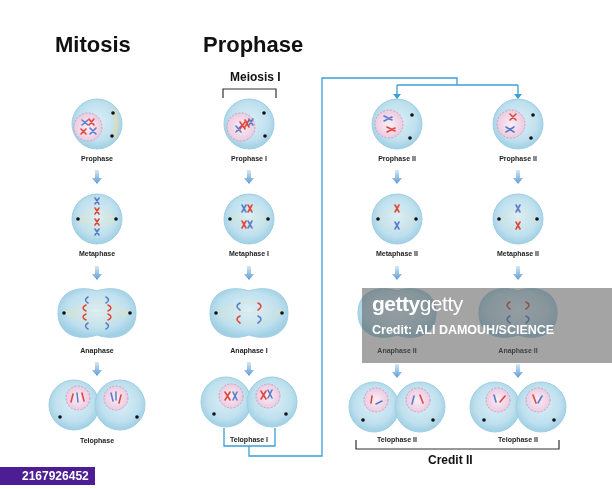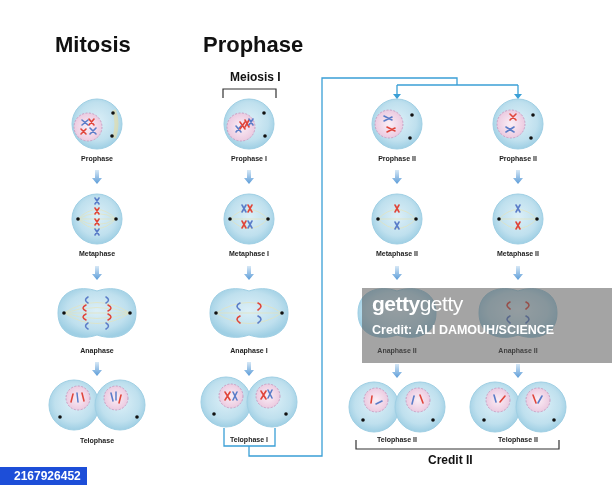--- a/index.html
+++ b/index.html
@@ -6,21 +6,21 @@
   body { width: 612px; height: 489px; position: relative; overflow: hidden; font-family: "Liberation Sans", sans-serif; }
   .abs { position: absolute; }
   .title { font-weight: bold; font-size: 22px; color: #111; }
   .subtitle { font-weight: bold; font-size: 12px; color: #111; }
   .label { font-weight: bold; font-size: 7px; color: #222; text-align: center; width: 100px; }
   svg { position: absolute; left: 0; top: 0; }
   .watermark { left: 362px; top: 288px; width: 250px; height: 75px; background: rgba(90,90,90,0.55); }
   .wm-logo { left: 372px; top: 292px; color: #fff; font-size: 21px; letter-spacing: -0.5px; }
   .wm-logo b { font-weight: bold; }
   .wm-credit { left: 372px; top: 322px; color: #fff; font-weight: bold; font-size: 12.5px; line-height: 17px; width: 240px; }
-  .id-badge { left: 0; top: 467px; background: #1d4ed8; color: #fff; font-size: 12px; font-weight: bold; padding: 2px 6px 2px 14px; }
+  .id-badge { left: 0; top: 467px; background: #4c1d95; color: #fff; font-size: 12px; font-weight: bold; padding: 2px 6px 2px 22px; }
 </style>
 </head>
 <body>
 
 <svg width="612" height="489" viewBox="0 0 612 489">
   <defs>
     <radialGradient id="cellG" cx="50%" cy="45%" r="55%">
       <stop offset="0%" stop-color="#dceff7"></stop>
       <stop offset="70%" stop-color="#bfe0ee"></stop>
       <stop offset="100%" stop-color="#9fcfe4"></stop>

